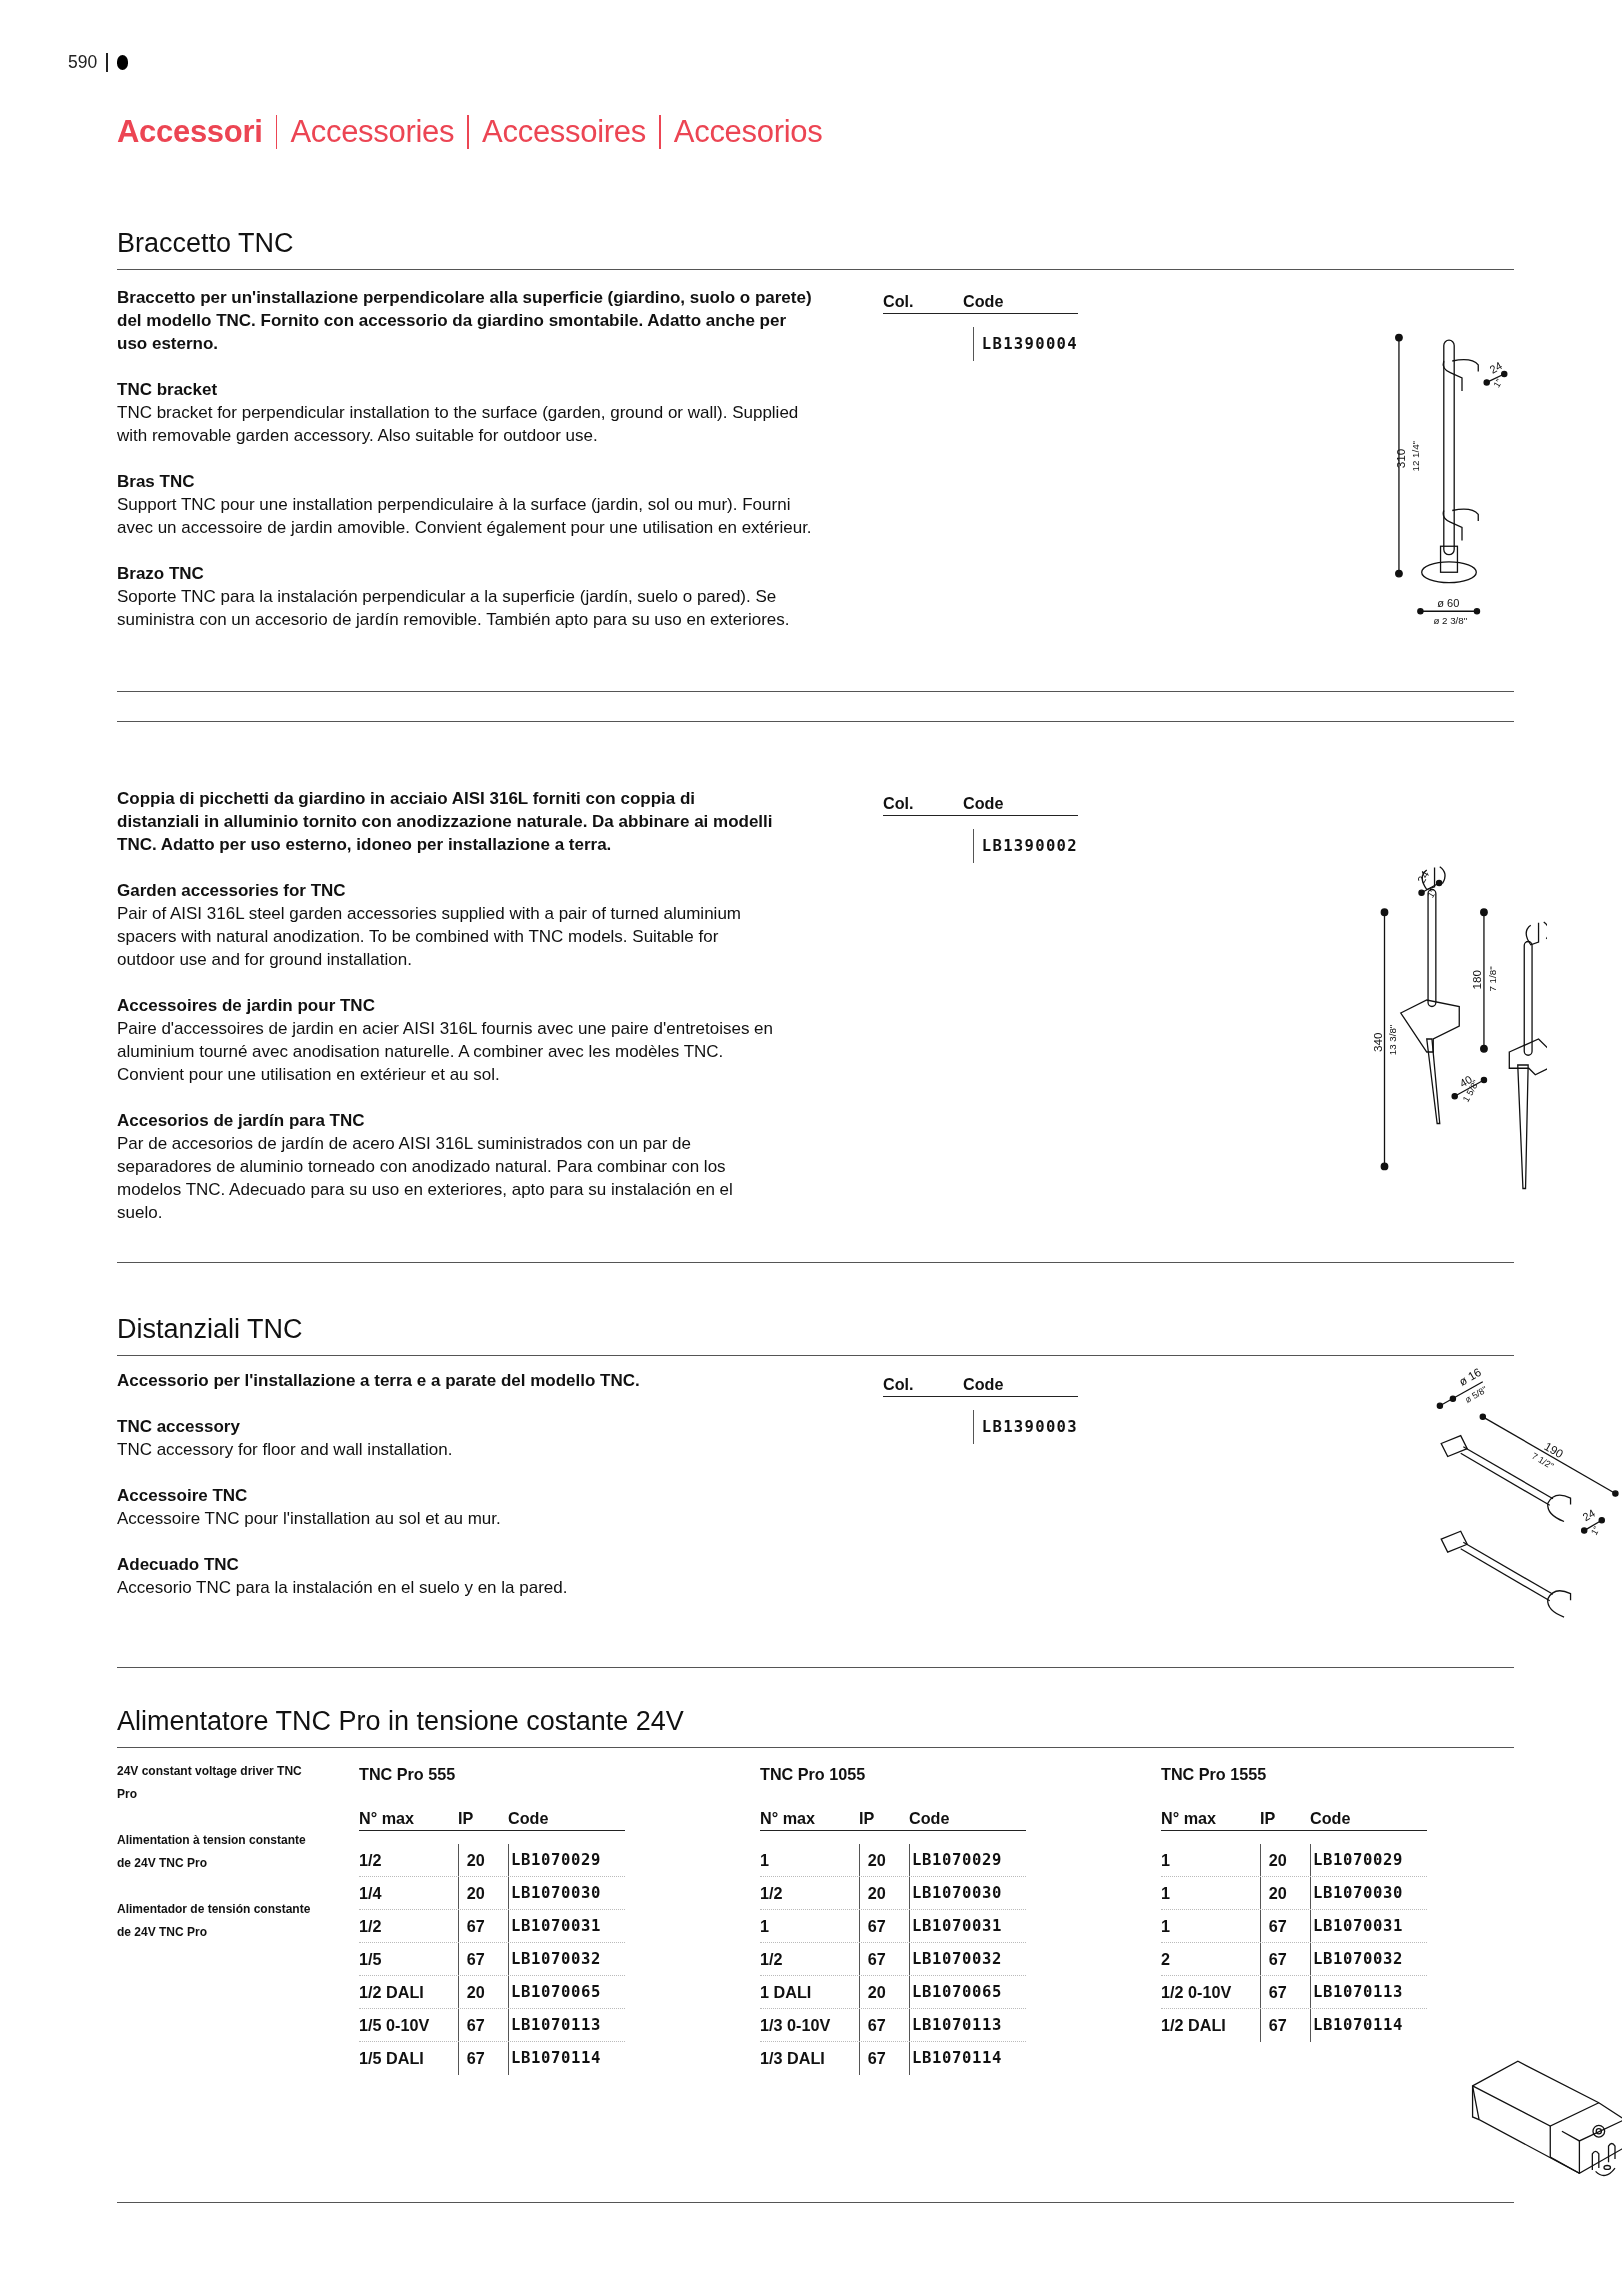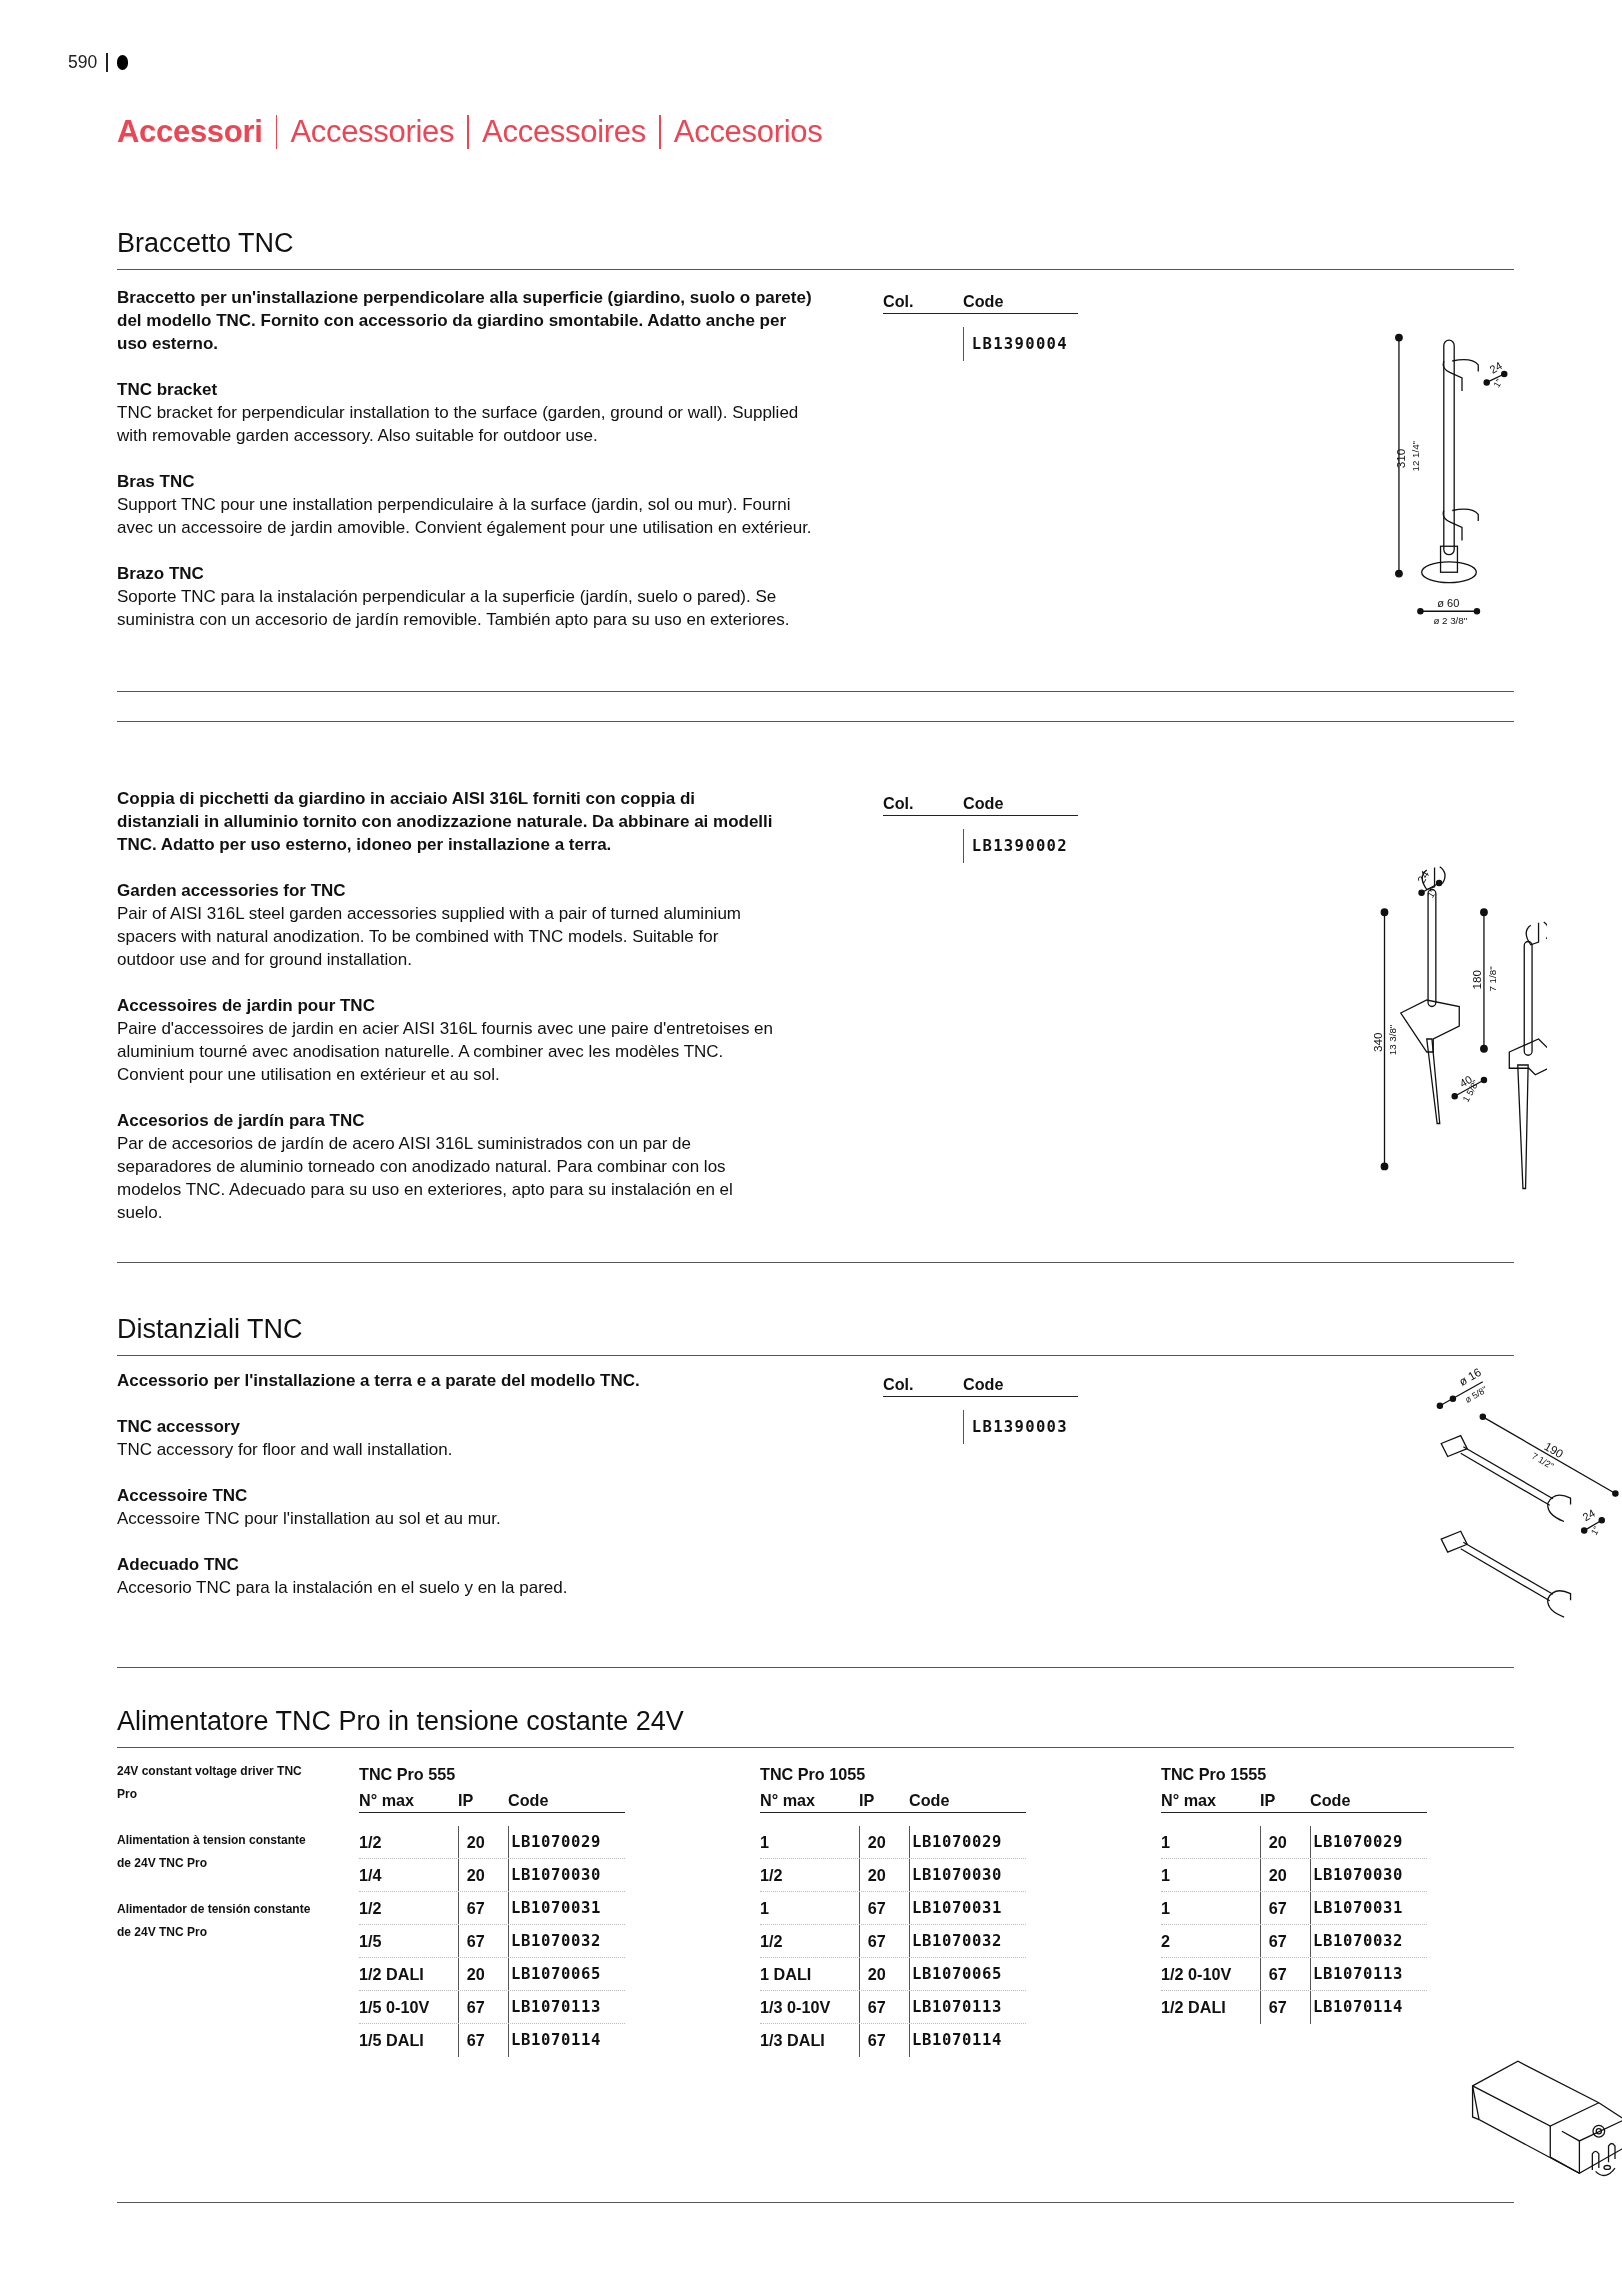--- a/index.html
+++ b/index.html
@@ -32,40 +32,41 @@
   .desc .block { margin-bottom: 23px; }
   .desc .block h4 { font-size: 17px; font-weight: 700; }
   .desc .block p { font-weight: 400; }
 
   .code-table { position: absolute; left: 766px; width: 195px; }
   .code-table .hdr {
     display: flex; font-size: 16.2px; font-weight: 700; height: 25px; line-height: 25px;
     border-bottom: 1.3px solid #222;
   }
   .code-table .hdr .c1 { width: 80px; }
-  .code-table .row { display: flex; height: 34px; margin-top: 13px; }
+  .code-table .row { display: flex; height: 34px; margin-top: 13px; justify-content: flex-end; }
   .code-table .row .c1 { width: 80px; }
   .code-table .row .c2 {
     border-left: 1.3px solid #555; padding-left: 7.8px;
     font-family: "DejaVu Sans Mono", "Liberation Mono", monospace;
     font-weight: 700; font-size: 15.6px; line-height: 34px; letter-spacing: 1.3px;
   }
 
   .drawing { position: absolute; }
   .drawing svg { display: block; }
   .drawing text { font-family: "Liberation Sans", sans-serif; fill: #111; }
 
   
   .side-label { position: absolute; left: 0; width: 195px; font-size: 12px; font-weight: 700; line-height: 23px; }
   .side-label p { margin-bottom: 23px; }
   .drv-table { position: absolute; width: 266px; }
   .drv-table .model { font-size: 16.2px; font-weight: 700; height: 26px; line-height: 26px; }
   .drv-table .hdr {
     display: flex; font-size: 16.2px; font-weight: 700; height: 26px; line-height: 26px;
     border-bottom: 1.3px solid #222;
+    margin-top: 18px;
   }
   .drv-table .col-a { width: 99px; }
   .drv-table .col-b { width: 50px; }
   .drv-table .rows { margin-top: 13px; }
   .drv-table .drow {
     display: flex; height: 33px; line-height: 33px; font-size: 16.2px; font-weight: 700;
     border-bottom: 0.6px dotted #bbb;
   }
   .drv-table .drow:last-child { border-bottom: none; }
   .drv-table .drow .col-b { border-left: 1.3px solid #555; padding-left: 7.8px; }

